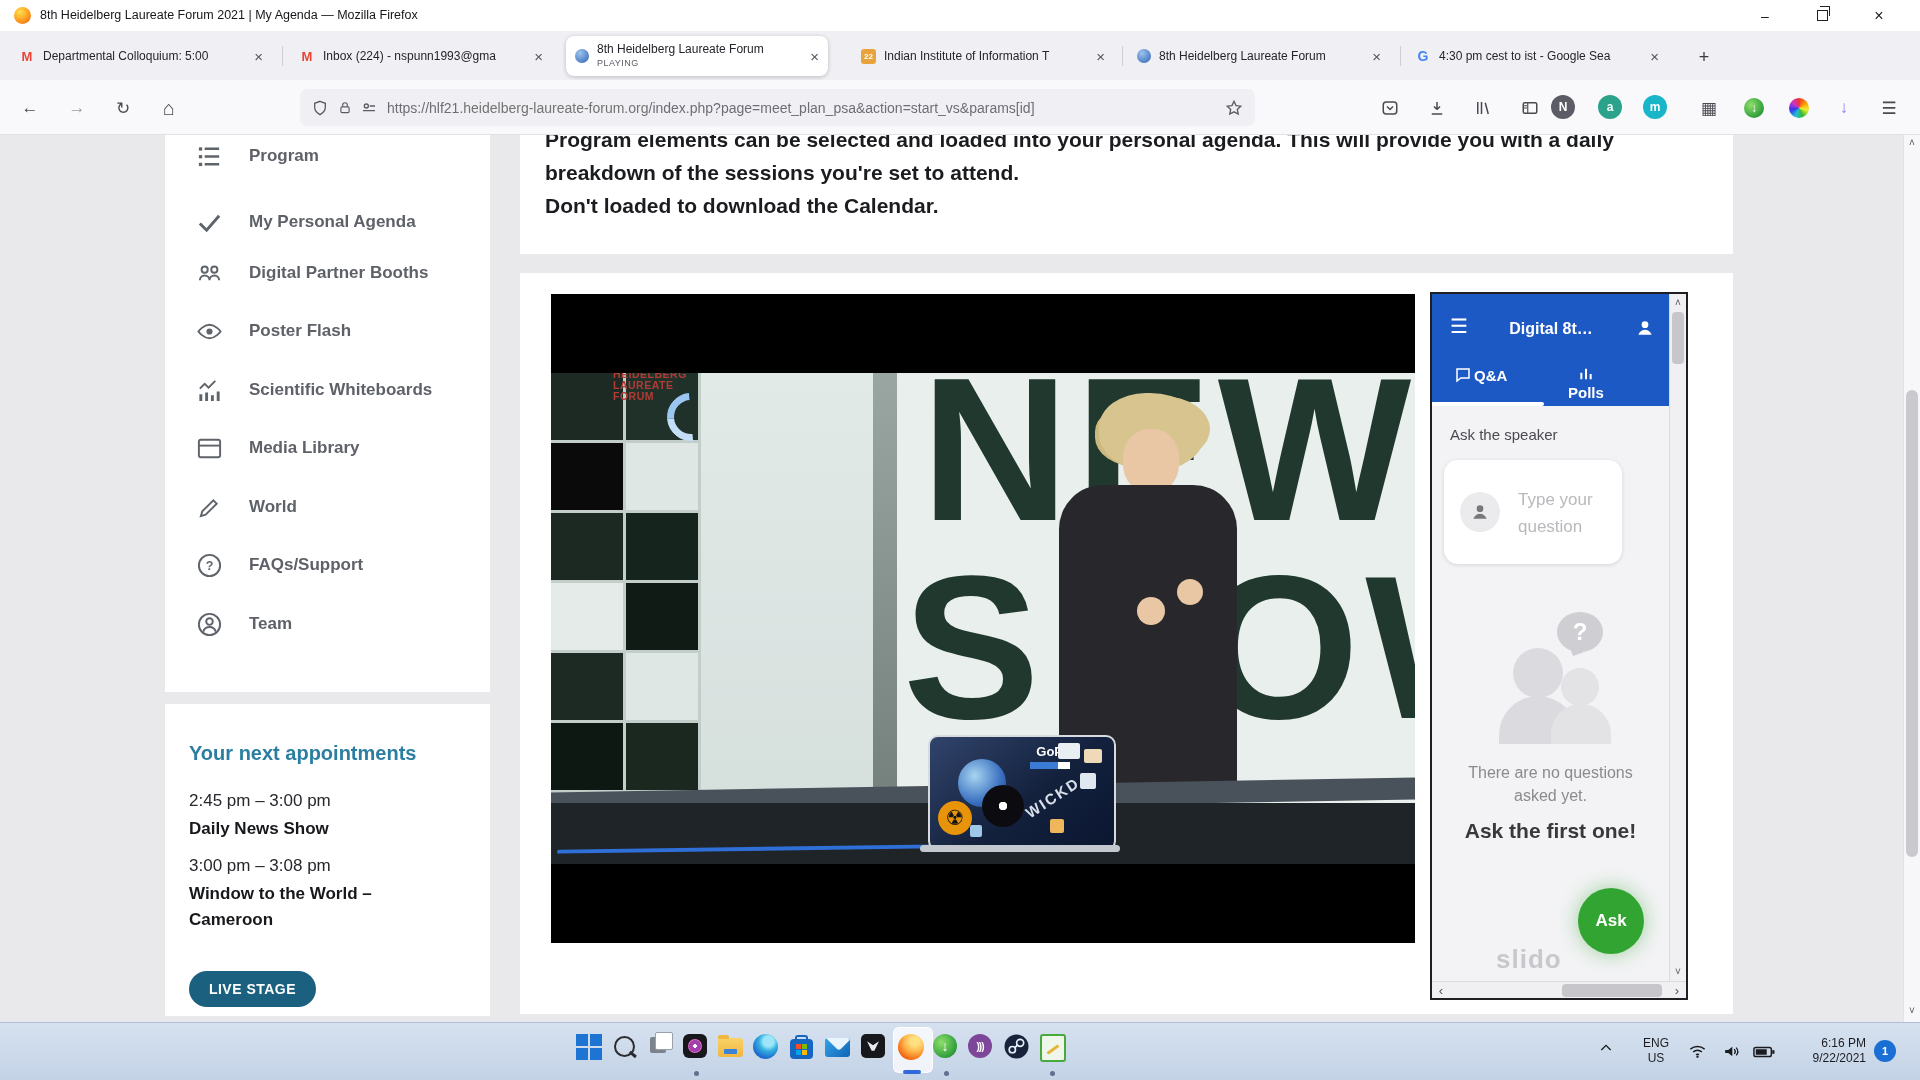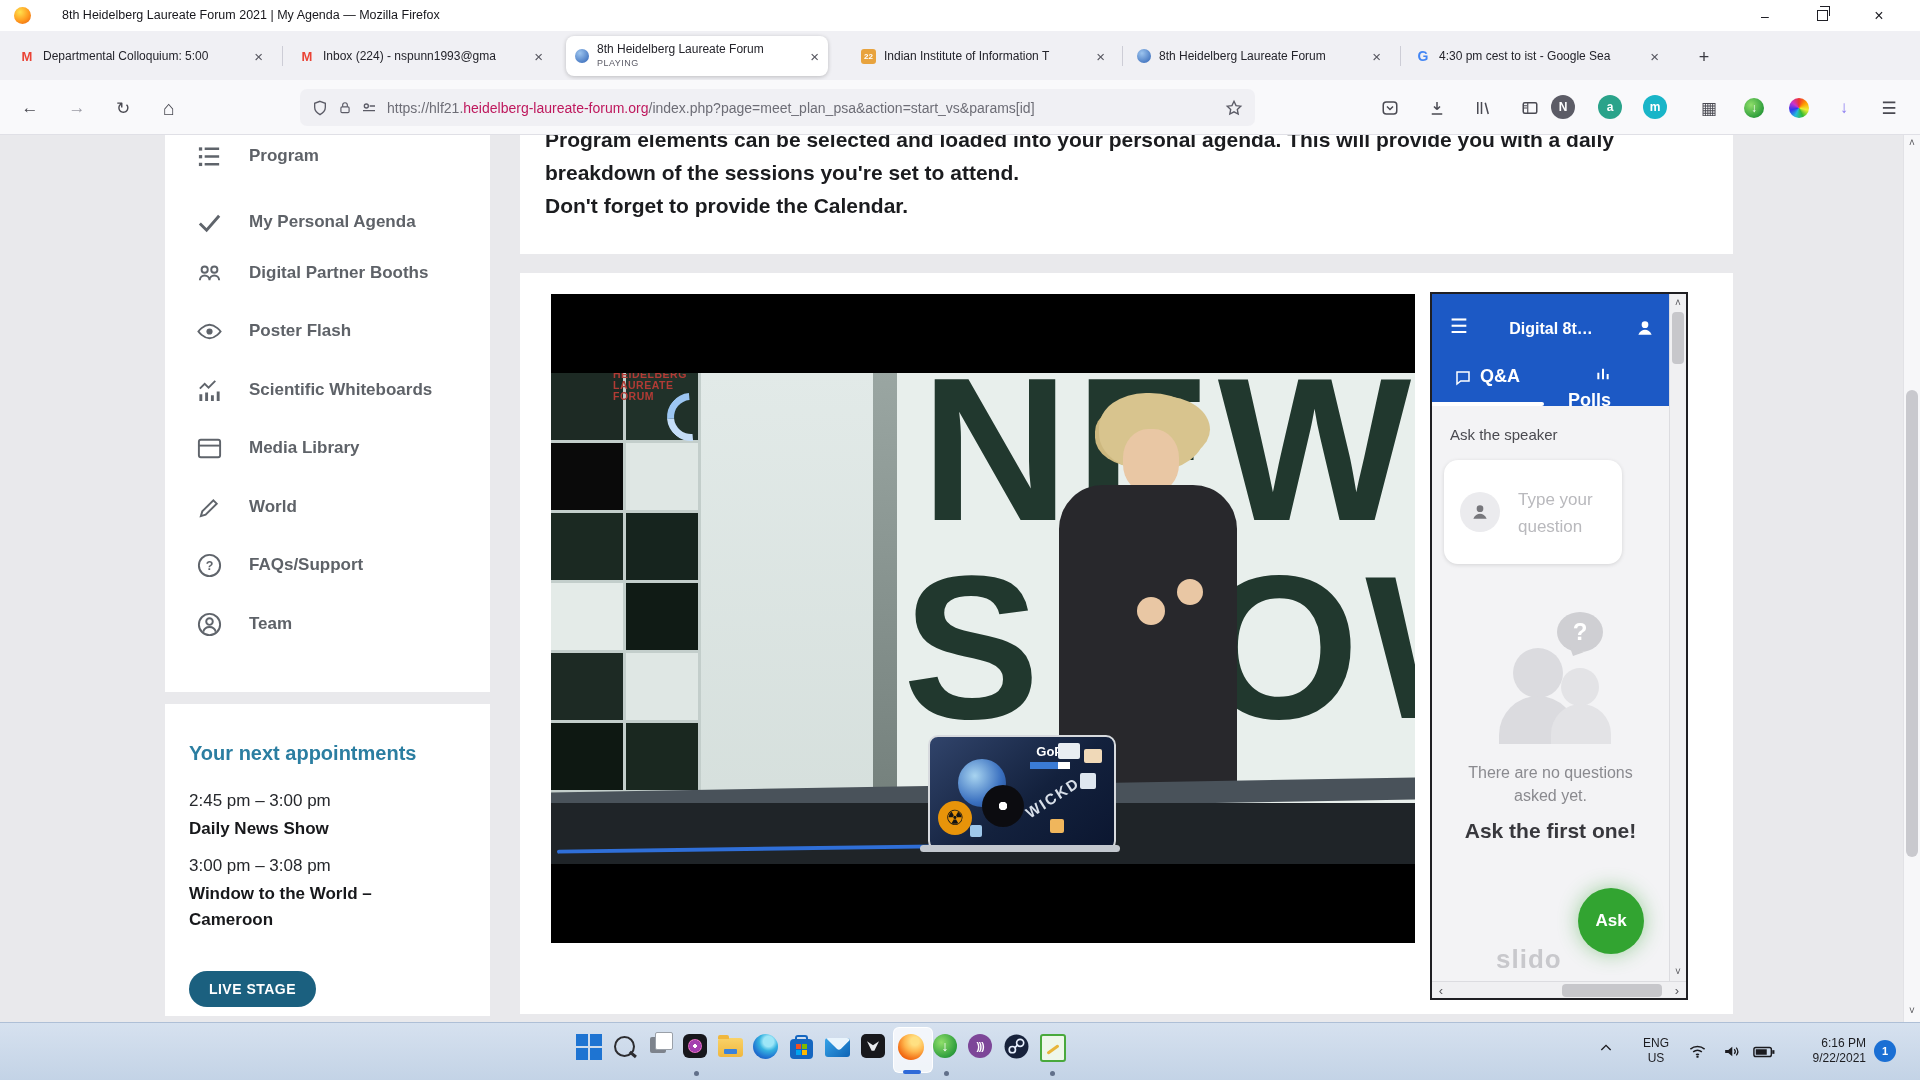--- a/index.html
+++ b/index.html
@@ -1,21 +1,21 @@
 <!DOCTYPE html>
 <html><head>
 <meta charset="utf-8">
 <style>
   html,body{margin:0;padding:0;background:#444;}
   .screen{position:relative;width:1920px;height:1080px;overflow:hidden;
     font-family:"Liberation Sans",sans-serif;background:#e9e9ec;}
   .abs{position:absolute;}
   
   .titlebar{position:absolute;left:0;top:0;width:1920px;height:31px;background:#ffffff;}
-  .titletxt{position:absolute;left:40px;top:8px;font-size:12.5px;color:#17171c;margin-left:22px;}
+  .titletxt{position:absolute;left:40px;top:8px;font-size:12.5px;color:#17171c;}
   .ffball{position:absolute;left:14px;top:7px;width:17px;height:17px;border-radius:50%;
     background:radial-gradient(circle at 35% 30%,#ffe14d,#ff9a1f 55%,#e55b0c);}
   .winctl{position:absolute;top:0;width:46px;height:31px;display:flex;align-items:center;justify-content:center;color:#202027;font-size:14px;}
   .restorebox{width:9px;height:9px;border:1.5px solid #202027;position:relative;}
   .restorebox:after{content:'';position:absolute;left:2px;top:-5px;width:9px;height:9px;
     border:1.5px solid #202027;border-bottom:none;border-left:none;background:transparent;}
   .tabstrip{position:absolute;left:0;top:31px;width:1920px;height:49px;background:#f0f0f4;}
   .tab{position:absolute;top:5px;height:40px;width:262px;display:flex;align-items:center;
     padding:0 9px;box-sizing:border-box;color:#24242b;font-size:12px;border-radius:8px;}
   .tab.active{background:#fff;box-shadow:0 1px 4px rgba(0,0,0,.22);}
@@ -27,21 +27,21 @@
   .fav.hlf{border-radius:50%;background:radial-gradient(circle at 35% 30%,#9cc4ee,#2e62b5);width:14px;height:14px;}
   .fav.iiit{background:#e8a33d;color:#fff;font-size:8px;width:15px;height:15px;}
   .fav.google{color:#4285f4;font-size:14px;}
   .tabsep{position:absolute;top:15px;width:1px;height:20px;background:#cdcdd6;}
   .toolbar{position:absolute;left:0;top:80px;width:1920px;height:55px;background:#f9f9fb;border-bottom:1px solid #e0e0e6;box-sizing:border-box;}
   .navbtn{position:absolute;top:14px;width:30px;height:28px;display:flex;align-items:center;justify-content:center;
     font-size:17px;color:#4a4a52;border-radius:4px;}
   .urlbar{position:absolute;left:300px;top:9px;width:955px;height:37px;background:#f0f0f4;border-radius:7px;
     display:flex;align-items:center;padding:0 12px;box-sizing:border-box;}
   .urltxt{font-size:14px;white-space:nowrap;overflow:hidden;flex:1;margin-left:10px;color:#6d6d76;}
-  .urltxt b{color:#be185d;font-weight:400;text-align:right;}
+  .urltxt b{color:#737373;font-weight:400;text-align:right;}
   .tbic{position:absolute;top:16px;width:24px;height:24px;display:flex;align-items:center;justify-content:center;}
   .extc{position:absolute;top:15px;width:24px;height:24px;border-radius:50%;color:#fff;font-size:12px;font-weight:700;
     display:flex;align-items:center;justify-content:center;}
   .glyphic{font-size:17px;color:#4a4a52;}
   
   .whitebox{position:absolute;background:#ffffff;}
   .si{position:absolute;left:165px;width:343px;height:36px;display:flex;align-items:center;}
   .si svg{margin-left:31px;flex:none;}
   .si .lb{margin-left:26px;font-size:17px;font-weight:600;color:#5e6268;}
   .appt-time{position:absolute;left:189px;font-size:17px;color:#26282c;}
@@ -49,21 +49,21 @@
   .introline{white-space:nowrap;font-size:21px;font-weight:700;color:#1b1c1f;line-height:33px;}
   
   .video{position:absolute;left:551px;top:294px;width:864px;height:649px;background:#000;overflow:hidden;}
   .scene{position:absolute;left:0;top:79px;width:864px;height:491px;background:#d9e3e1;overflow:hidden;}
   .tilegrid{position:absolute;left:0;top:0;width:150px;height:491px;display:grid;
     grid-template-columns:72px 72px;grid-auto-rows:67px;gap:3px;background:#c3cecb;}
   .bigword{position:absolute;font-size:205px;font-weight:800;color:#21382e;letter-spacing:6px;line-height:196px;font-family:"Liberation Sans",sans-serif;}
   
   .qa{position:absolute;left:1430px;top:292px;width:258px;height:708px;border:2px solid #1f1f23;
     background:#f3f3f5;box-sizing:border-box;}
-  .qatab{position:absolute;display:flex;align-items:flex-end;gap:8px;color:#fff;font-size:18px;font-weight:700;}
+  .qatab{position:absolute;display:flex;align-items:center;gap:2px;color:#fff;font-size:15px;font-weight:700;}
   .scrollbtn{position:absolute;display:flex;align-items:center;justify-content:center;color:#55555a;font-size:10px;background:#f0f0f2;}
   
   .taskbar{position:absolute;left:0;top:1022px;width:1920px;height:58px;
     background:linear-gradient(#d6e1ef,#c3d3e6);border-top:1px solid #aebfd6;box-sizing:border-box;}
   .tsk{position:absolute;top:1034px;width:26px;height:26px;}
   .trayt{position:absolute;font-size:12px;color:#1c1c20;line-height:15px;}
   .rundot{position:absolute;top:1071px;width:5px;height:5px;border-radius:50%;background:#61708a;}
   
   .winlogo{display:grid;grid-template-columns:12px 12px;grid-auto-rows:12px;gap:2px;}
   .winlogo i{background:#1e74d2;}
@@ -317,21 +317,21 @@
   <div class="appt-name" style="top:816px;">Daily News Show</div>
   <div class="appt-time" style="top:856px;">3:00 pm – 3:08 pm</div>
   <div class="appt-name" style="top:881px;">Window to the World – Cameroon</div>
   <div class="abs" style="left:189px;top:971px;width:127px;height:36px;border-radius:18px;background:#1b607f;color:#fff;
       display:flex;align-items:center;justify-content:center;font-size:14px;font-weight:700;letter-spacing:.5px;">LIVE STAGE</div>
 
   <div class="whitebox" style="left:520px;top:135px;width:1213px;height:119px;overflow:hidden;">
     <div style="margin:-12px 0 0 25px;">
       <div class="introline">Program elements can be selected and loaded into your personal agenda. This will provide you with a daily</div>
       <div class="introline">breakdown of the sessions you're set to attend.</div>
-      <div class="introline">Don't forget to provide the Calendar.</div>
+      <div class="introline">Don't loaded to download the Calendar.</div>
     </div>
   </div>
 
   <div class="whitebox" style="left:520px;top:273px;width:1213px;height:741px;"></div>
 
   <div class="video">
     <div class="scene">
 
       <div class="tilegrid">
         <i style="background:#1d2a24;"></i>

